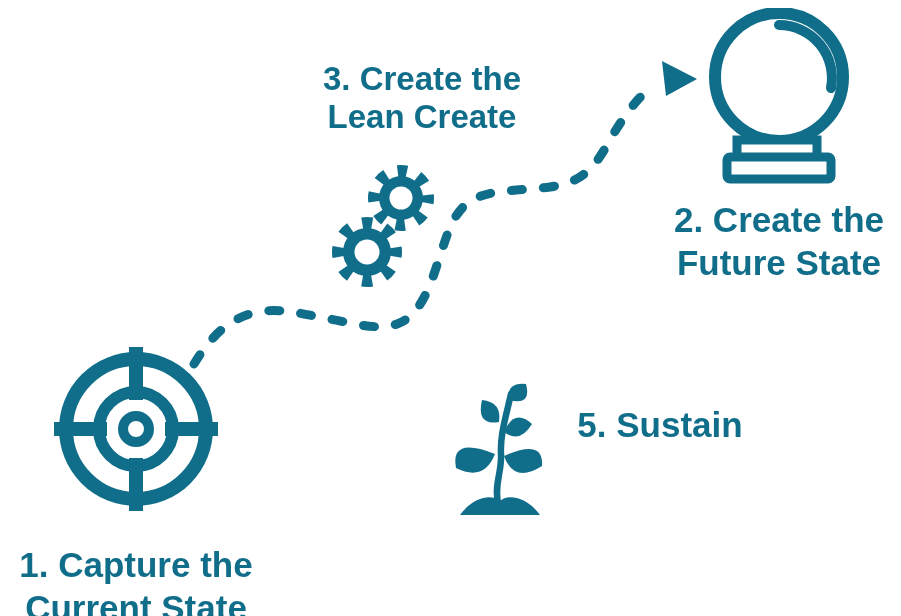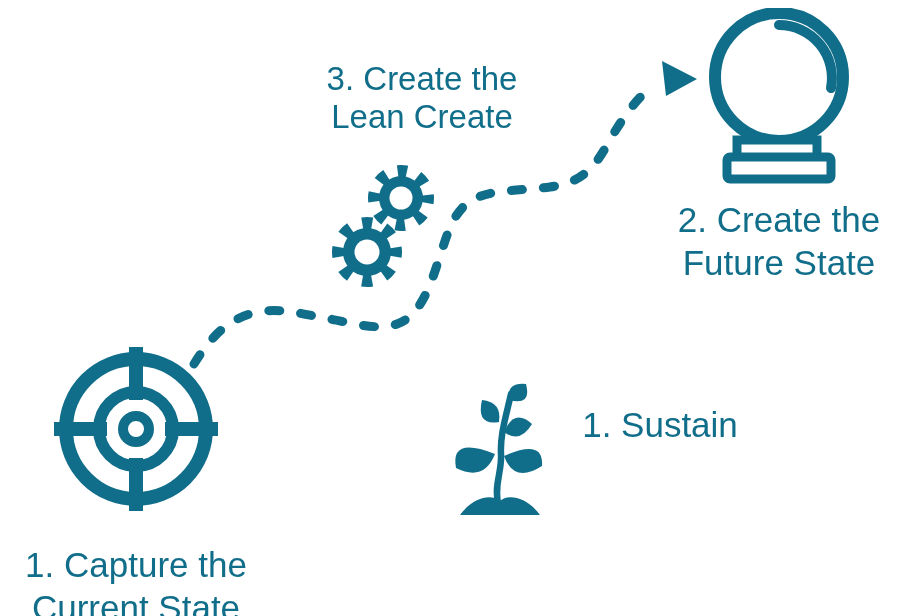--- a/index.html
+++ b/index.html
@@ -7,21 +7,21 @@
   html, body { background: var(--bg); }
   body {
     width: 901px; height: 616px;
     position: relative; overflow: hidden;
     font-family: "Liberation Sans", sans-serif;
   }
   .abs { position: absolute; }
   .label {
     position: absolute;
     color: var(--accent);
-    font-weight: 400;
+    font-weight: 700;
     text-align: center;
     letter-spacing: 0px;
   }
   .label div { white-space: nowrap; }
   #label-step3 { left: 287px; top: 60px; width: 270px; font-size: 33px; line-height: 38px; }
   #label-step2 { left: 645px; top: 198px; width: 268px; font-size: 35px; line-height: 43px; }
   #label-step1 { left: 0px;   top: 531px; width: 272px; font-size: 35px; line-height: 43px; margin-top: 12px; }
   #label-step4 { left: 556px; top: 404px; width: 208px; font-size: 35px; line-height: 41px; }
   svg { display: block; }
   .accent-stroke { stroke: var(--accent); }
@@ -97,14 +97,14 @@
   <div>2. Create the</div>
   <div>Future State</div>
 </div>
 
 <div class="label" id="label-step3">
   <div>3. Create the</div>
   <div>Lean Create</div>
 </div>
 
 <div class="label" id="label-step4">
-  <div>1. Sustain</div>
+  <div>5. Sustain</div>
 </div>
 
 </body></html>

